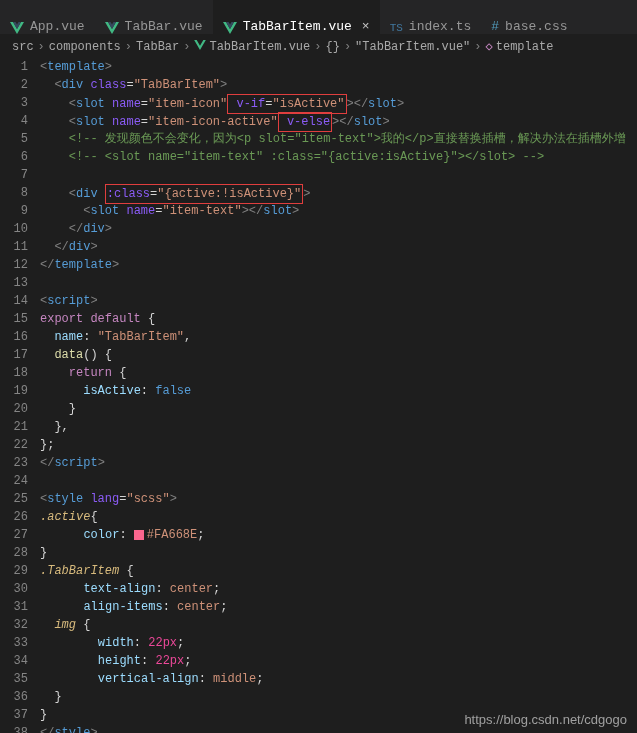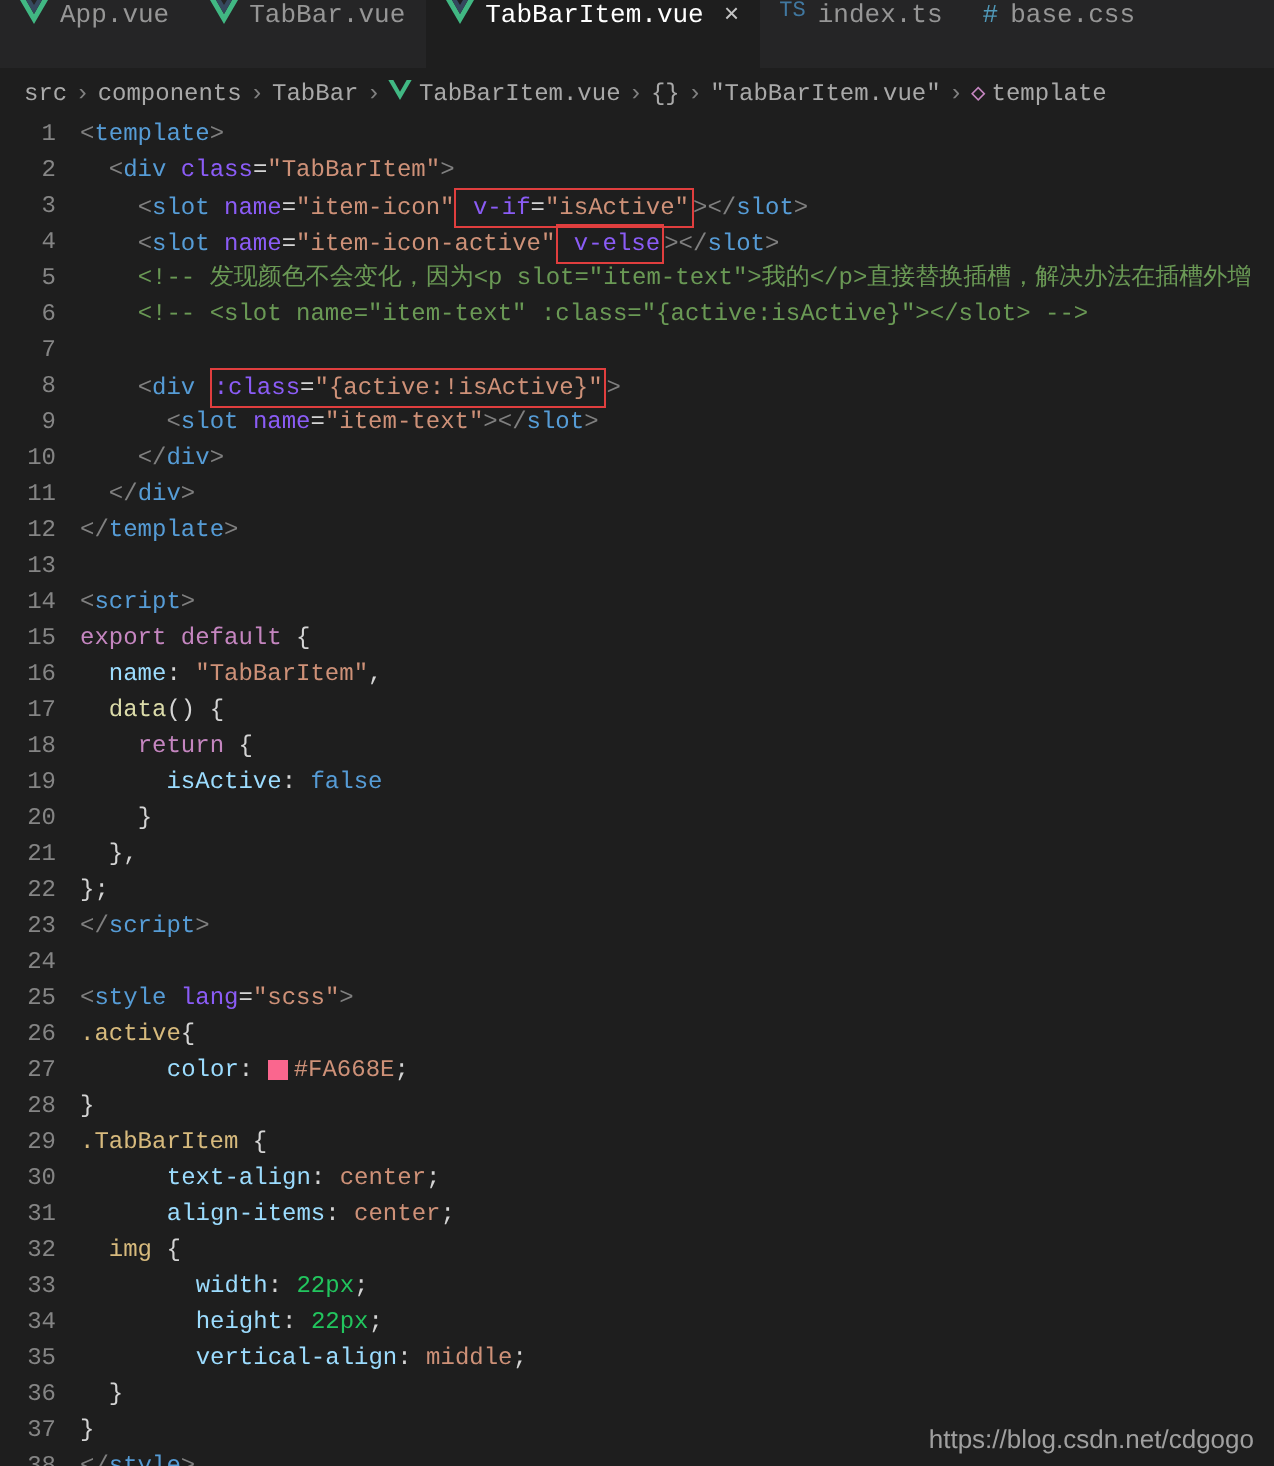--- a/index.html
+++ b/index.html
@@ -14,21 +14,21 @@
       position: relative;
     }
     .tabs {
       display: flex;
       background: #252526;
       height: 35px;
       border-bottom: 1px solid #1e1e1e;
     }
     .tab {
       display: flex;
-      align-items: flex-start;
+      align-items: flex-end;
       padding: 0 10px;
       color: #969696;
       font-size: 13px;
       gap: 6px;
       cursor: pointer;
     }
     .tab.active {
       background: #1e1e1e;
       color: #ffffff;
     }
@@ -76,24 +76,24 @@
     .tag-open, .tag-close { color: #808080; }
     .tag-name { color: #569cd6; }
     .attr-name { color: #8b5cf6; }
     .attr-val { color: #ce9178; }
     .keyword { color: #c586c0; }
     .export-kw { color: #c586c0; }
     .prop-name { color: #9cdcfe; }
     .string { color: #ce9178; }
     .comment { color: #6a9955; }
     .func { color: #dcdcaa; }
-    .selector { color: #d7ba7d; }
+    .selector { color: #d7ba7d; font-style: italic; }
     .css-prop { color: #9cdcfe; margin-left: 29px; }
     .css-val { color: #ce9178; }
-    .css-num { color: #22c55e; }
+    .css-num { color: #ec4899; }
     .bool { color: #569cd6; }
     .swatch {
       display: inline-block;
       width: 10px;
       height: 10px;
       background: #FA668E;
       vertical-align: middle;
       margin-right: 3px;
     }
     

